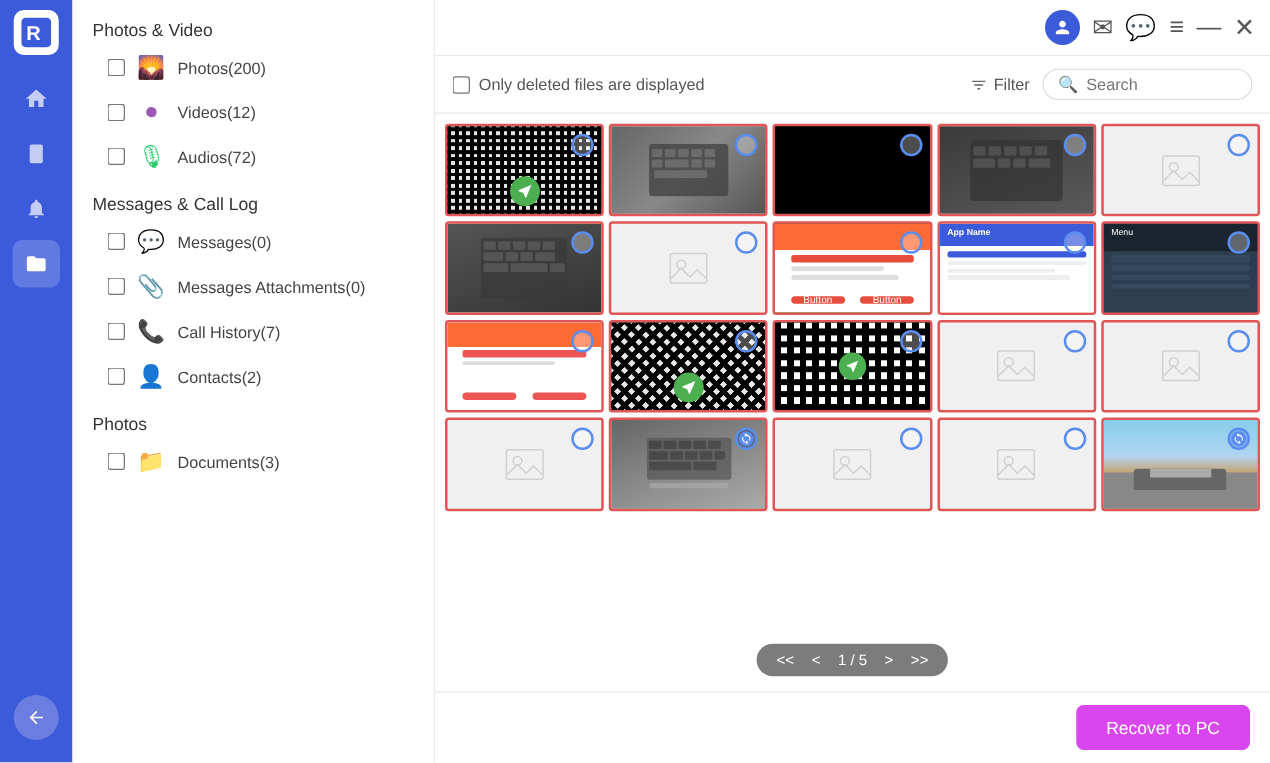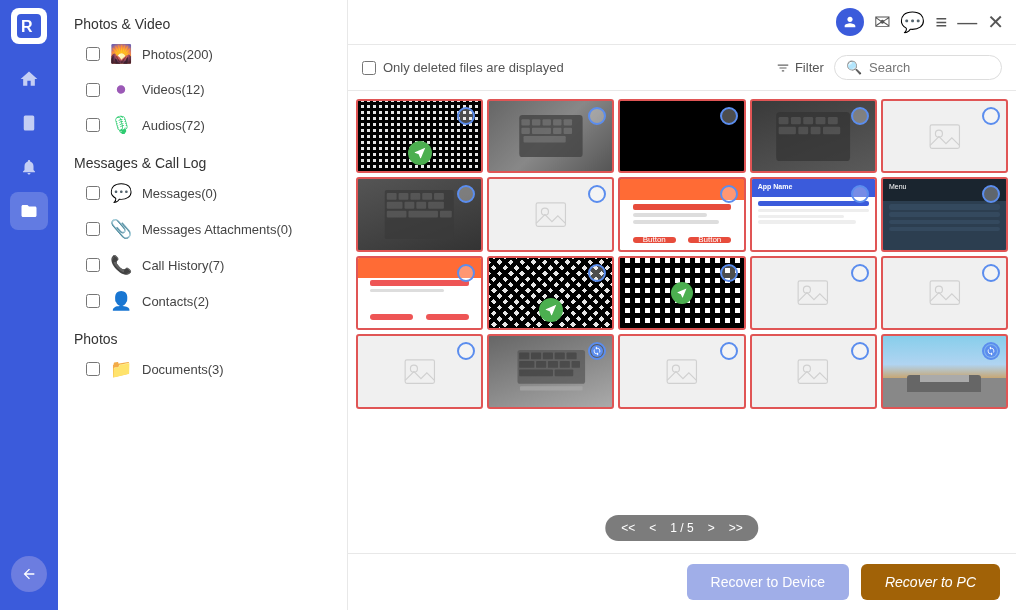--- a/index.html
+++ b/index.html
@@ -175,21 +175,21 @@
     }
     .recover-btn {
       padding: 10px 24px;
       border-radius: 6px;
       border: none;
       font-size: 14px;
       cursor: pointer;
       font-weight: 500;
     }
     .recover-device { background: #a0aee8; color: #fff; }
-    .recover-pc { background: #a16207; color: #fff; font-style: italic; }
+    .recover-pc { background: #d946ef; color: #fff; }
 
     
     .app-header {
       display: flex; align-items: center;
       padding: 8px 12px;
       background: #fff;
       border-bottom: 1px solid #e8e8e8;
       gap: 10px;
       justify-content: flex-end;
     }
@@ -571,21 +571,20 @@
         <span class="page-btn">&lt;&lt;</span>
         <span class="page-btn">&lt;</span>
         <span class="page-info">1 / 5</span>
         <span class="page-btn">&gt;</span>
         <span class="page-btn">&gt;&gt;</span>
       </div>
     </div>
   </div>
 
   <div class="bottom-bar">
-    <button class="recover-btn recover-device">Recover to Device</button>
     <button class="recover-btn recover-pc">Recover to PC</button>
   </div>
 </div>
 
 <style>
 @keyframes spin {
   from { transform: rotate(0deg); }
   to { transform: rotate(360deg); }
 }
 </style>

